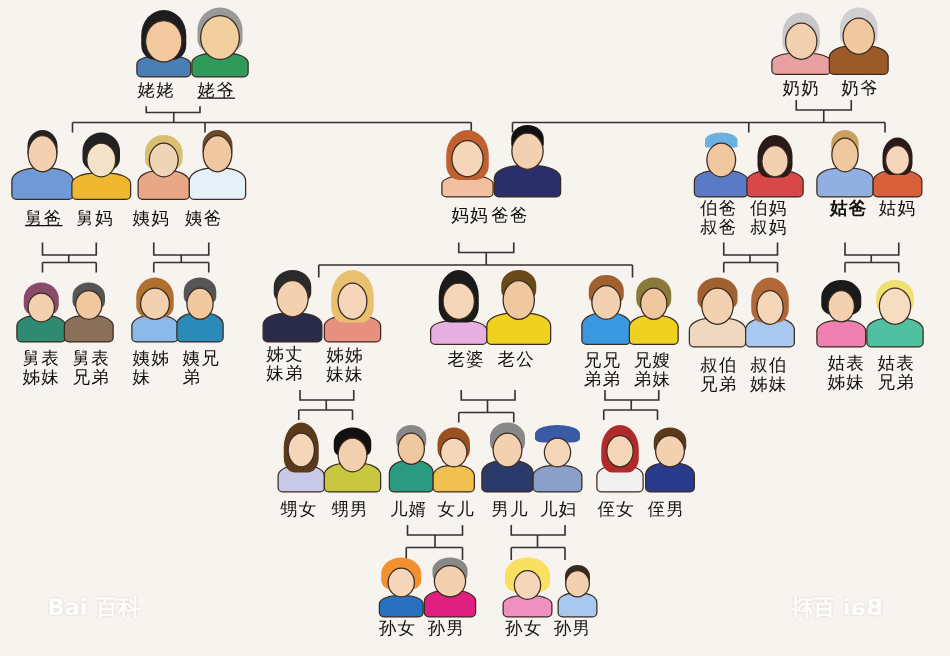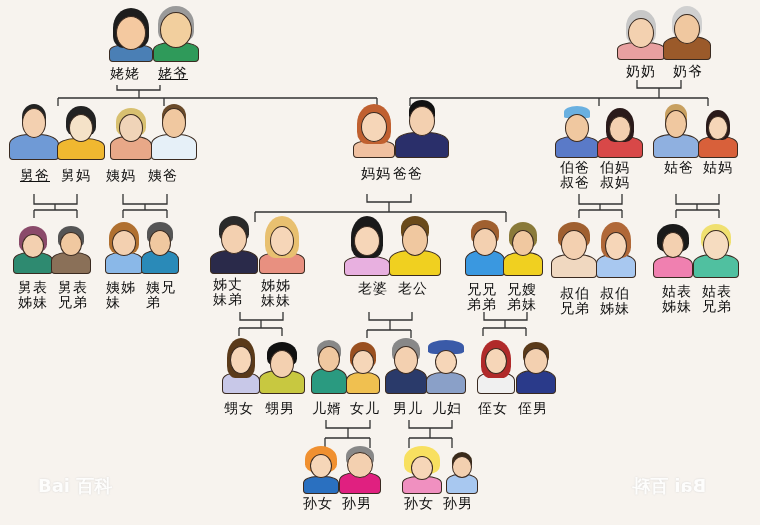--- a/index.html
+++ b/index.html
@@ -147,21 +147,21 @@
     <div class="body" style="width:44px;height:22px;background:#8fb0e0;"></div>
     <div class="hair" style="width:22px;height:22px;top:0;background:#c8a060;"></div>
     <div class="head" style="width:20px;height:26px;top:6px;background:#f0c8a0;"></div>
   </div>
   <div class="fig" style="width:40px;height:54px;">
     <div class="body" style="width:38px;height:20px;background:#d8603a;"></div>
     <div class="hair" style="width:24px;height:30px;top:6px;background:#2a1a1a;"></div>
     <div class="head" style="width:18px;height:22px;top:12px;background:#f6d6b8;"></div>
   </div>
 </div>
-<span class="lbl" style="left:664px;top:160px;">姑爸</span>
+<span class="lbl" style="left:664px;top:160px;font-weight:bold;">姑爸</span>
 <span class="lbl" style="left:703px;top:160px;">姑妈</span>
 
 <div class="pair" style="left:14px;top:222px;width:76px;height:52px;">
   <div class="fig" style="width:38px;height:52px;">
     <div class="body" style="width:38px;height:20px;background:#2e8a70;"></div>
     <div class="hair" style="width:28px;height:26px;top:4px;background:#8a4a6a;"></div>
     <div class="head" style="width:20px;height:22px;top:12px;background:#f3d0b0;"></div>
   </div>
   <div class="fig" style="width:38px;height:52px;">
     <div class="body" style="width:38px;height:20px;background:#8a7058;"></div>

